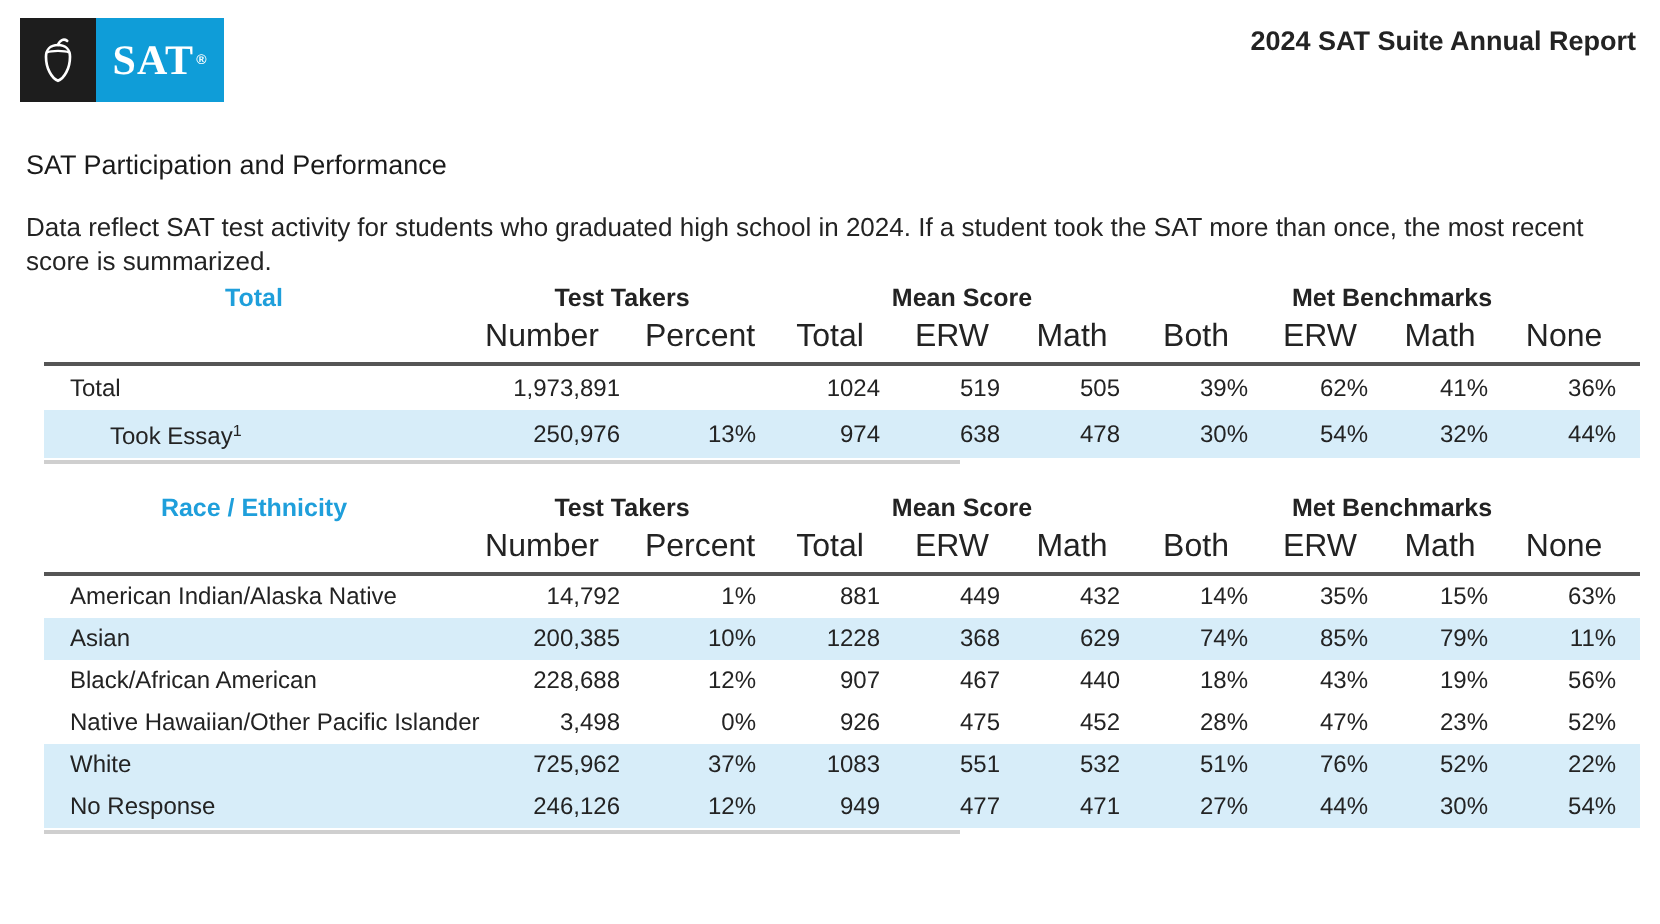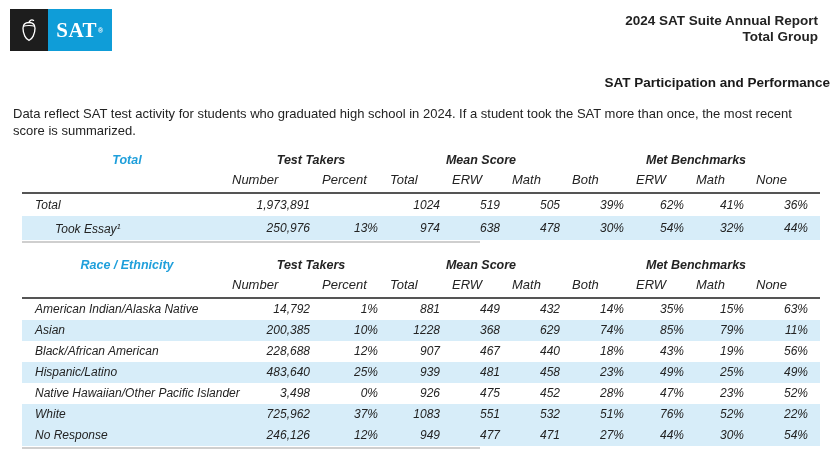--- a/index.html
+++ b/index.html
@@ -16,28 +16,28 @@
     width:830px;height:462px;overflow:hidden;background:#ffffff;
     font-family:"Liberation Sans","DejaVu Sans",sans-serif;color:var(--ink);
   }
   .topbar{display:flex;justify-content:space-between;align-items:flex-start;padding:9px 12px 0 10px;height:49px;}
   .logo{display:flex;height:42px;}
   .logo-black{width:38px;height:42px;background:var(--logo-black);display:flex;align-items:center;justify-content:center;}
   .logo-blue{width:64px;height:42px;background:var(--logo-blue);display:flex;align-items:center;justify-content:center;
     color:#fff;font-family:"Liberation Serif","DejaVu Serif",serif;font-weight:bold;font-size:21px;letter-spacing:.5px;}
   .logo-blue .tm{font-size:7px;vertical-align:10px;margin-left:1px;font-family:"Liberation Sans",sans-serif;}
   .report-title{text-align:right;font-weight:bold;font-size:13.5px;line-height:16px;padding-top:4px;}
-  h1.section-heading{font-size:13.5px;font-weight:bold;margin:17px 0 16px 13px;color:#1a1a1a;text-align:right;}
+  h1.section-heading{font-size:13.5px;font-weight:normal;margin:17px 0 16px 13px;color:#1a1a1a;}
   p.description{font-size:13px;line-height:16.5px;margin:8px 0 0 13px;width:806px;}
-  #tables{margin-top:11px;font-style:italic;}
+  #tables{}
   table.report-table{border-collapse:collapse;table-layout:fixed;width:798px;margin-left:22px;font-size:12px;color:var(--ink);}
   table.report-table.t2{margin-top:12px;}
   tr.group-row th{font-size:12.5px;font-weight:bold;text-align:center;padding:3px 0 3px 0;line-height:14px;}
   th.section-title{color:var(--accent);text-align:left;padding-left:13px;font-size:12.5px;}
-  tr.cols-row th{font-weight:normal;font-size:13px;text-align:left;padding:3px 12px 5px 0;border-bottom:2px solid var(--rule-dark);line-height:14px;}
+  tr.cols-row th{font-weight:normal;font-size:16px;text-align:center;padding:3px 12px 5px 0;border-bottom:2px solid var(--rule-dark);line-height:14px;}
   tbody td{padding:4px 12px 4px 0;text-align:right;line-height:14px;white-space:nowrap;}
   table.t2 tbody td{padding-top:3px;padding-bottom:4px;}
   tbody td.label{text-align:left;padding-left:13px;padding-right:0;}
   tbody td.label.indent{padding-left:33px;}
   tbody tr.hl{background:var(--rowblue);}
   sup{font-size:8px;vertical-align:4px;}
   .endline{height:2px;width:458px;margin:1px 0 0 22px;background:var(--rule-light);}
   svg.acorn{display:block;}
 </style>
 </head>
@@ -56,21 +56,20 @@
           </svg>
         </span>
       </div>
       <div class="logo-blue">
         <span>SAT</span>
           <span class="tm">®</span>
       </div>
     </div>
     <div class="report-title">
       <div>2024 SAT Suite Annual Report</div>
-      <div>Total Group</div>
     </div>
   </header>
 
   <h1 class="section-heading">SAT Participation and Performance</h1>
 
   <p class="description">Data reflect SAT test activity for students who graduated high school in 2024. If a student took the SAT more than once, the most recent score is summarized.</p>
 
   <div id="tables">
       <table class="report-table">
         <colgroup>
@@ -196,32 +195,20 @@
             <td class="num">228,688</td>
             <td class="num">12%</td>
             <td class="num">907</td>
             <td class="num">467</td>
             <td class="num">440</td>
             <td class="num">18%</td>
             <td class="num">43%</td>
             <td class="num">19%</td>
             <td class="num">56%</td>
           </tr>
-          <tr class="hl">
-            <td class="label">Hispanic/Latino</td>
-            <td class="num">483,640</td>
-            <td class="num">25%</td>
-            <td class="num">939</td>
-            <td class="num">481</td>
-            <td class="num">458</td>
-            <td class="num">23%</td>
-            <td class="num">49%</td>
-            <td class="num">25%</td>
-            <td class="num">49%</td>
-          </tr>
           <tr>
             <td class="label">Native Hawaiian/Other Pacific Islander</td>
             <td class="num">3,498</td>
             <td class="num">0%</td>
             <td class="num">926</td>
             <td class="num">475</td>
             <td class="num">452</td>
             <td class="num">28%</td>
             <td class="num">47%</td>
             <td class="num">23%</td>

